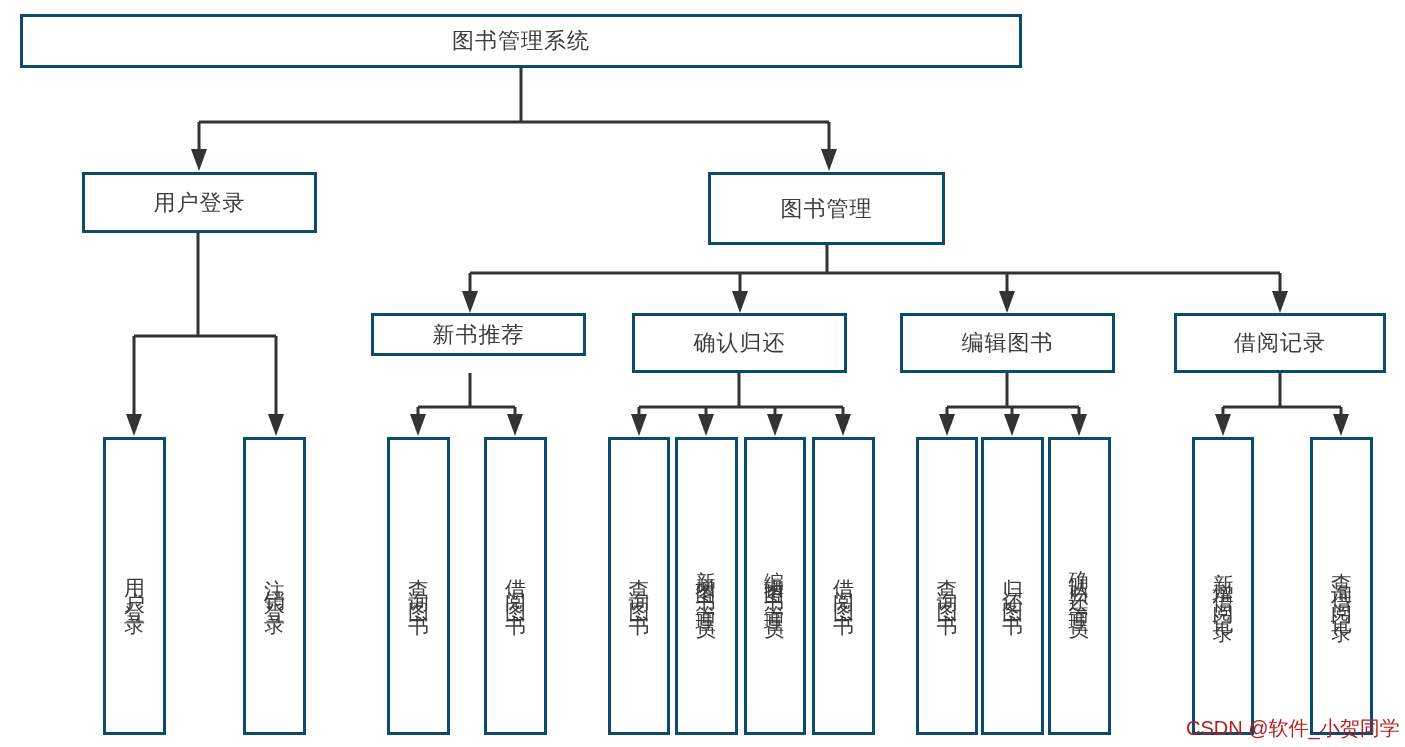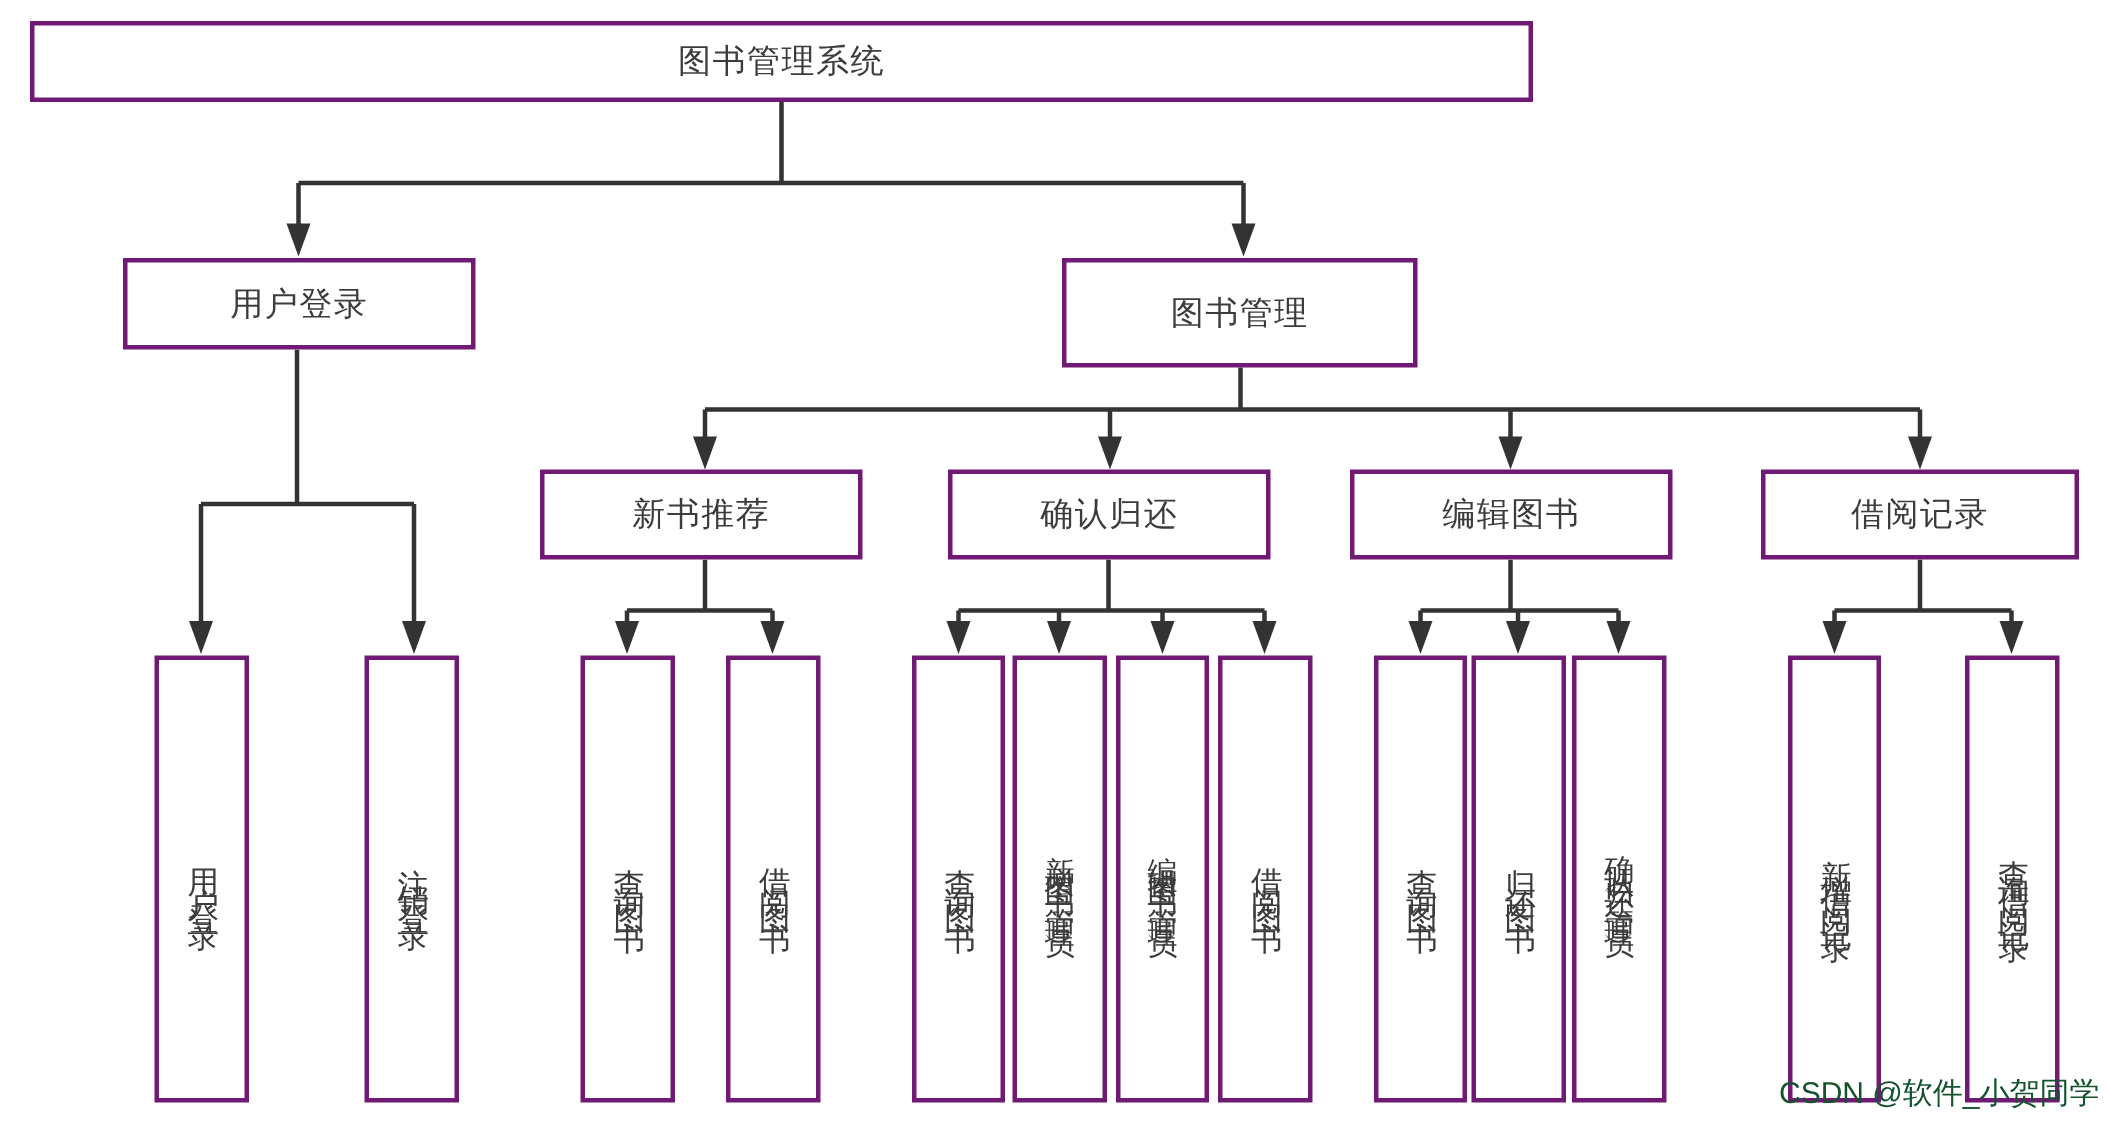--- a/index.html
+++ b/index.html
@@ -8,39 +8,39 @@
     width:1405px;height:747px;
     background:#ffffff;
     font-family:"Liberation Sans","DejaVu Sans",sans-serif;
     overflow:hidden;
   }
   #connectors{position:absolute;left:0;top:0;width:1405px;height:747px;}
   .node{
     position:absolute;
     box-sizing:border-box;
     background:#ffffff;
-    border:3px solid #701a75;
+    border:3px solid #0c4a6e;
     display:flex;align-items:center;justify-content:center;
     color:#3c3c3c;
     text-align:center;
   }
   .h{font-size:22px;letter-spacing:1px;}
   .v{
     writing-mode:vertical-rl;
     text-orientation:mixed;
     font-size:21px;
   }
   .s4{letter-spacing:12px;}
   .s6{letter-spacing:10px;}
   .s9{letter-spacing:7px;font-size:20px;}
   #watermark{
     position:absolute;
     left:1186px;top:715px;
     font-size:20px;
-    color:#14532d;
+    color:#b91c1c;
     white-space:nowrap;
     z-index:5;
     background:transparent;
   }
 </style>
 </head>
 <body>
 
 <div id="canvas">
 
@@ -82,21 +82,21 @@
       <polygon points="1215,414 1231,414 1223,436"></polygon>
       <polygon points="1333,414 1349,414 1341,436"></polygon>
     </g>
   </svg>
 
   <div class="node h" style="left:20px;top:14px;width:1002px;height:54px">图书管理系统</div>
 
   <div class="node h" style="left:82px;top:172px;width:235px;height:61px">用户登录</div>
   <div class="node h" style="left:708px;top:172px;width:237px;height:73px">图书管理</div>
 
-  <div class="node h" style="left:360px;top:313px;width:215px;height:60px">新书推荐</div>
+  <div class="node h" style="left:371px;top:313px;width:215px;height:43px">新书推荐</div>
   <div class="node h" style="left:632px;top:313px;width:215px;height:60px">确认归还</div>
   <div class="node h" style="left:900px;top:313px;width:215px;height:60px">编辑图书</div>
   <div class="node h" style="left:1174px;top:313px;width:212px;height:60px">借阅记录</div>
 
   <div class="node v s4" style="left:103px;top:437px;width:63px;height:298px">用户登录</div>
   <div class="node v s4" style="left:243px;top:437px;width:63px;height:298px">注销登录</div>
 
   <div class="node v s4" style="left:387px;top:437px;width:63px;height:298px">查询图书</div>
   <div class="node v s4" style="left:484px;top:437px;width:63px;height:298px">借阅图书</div>
 

